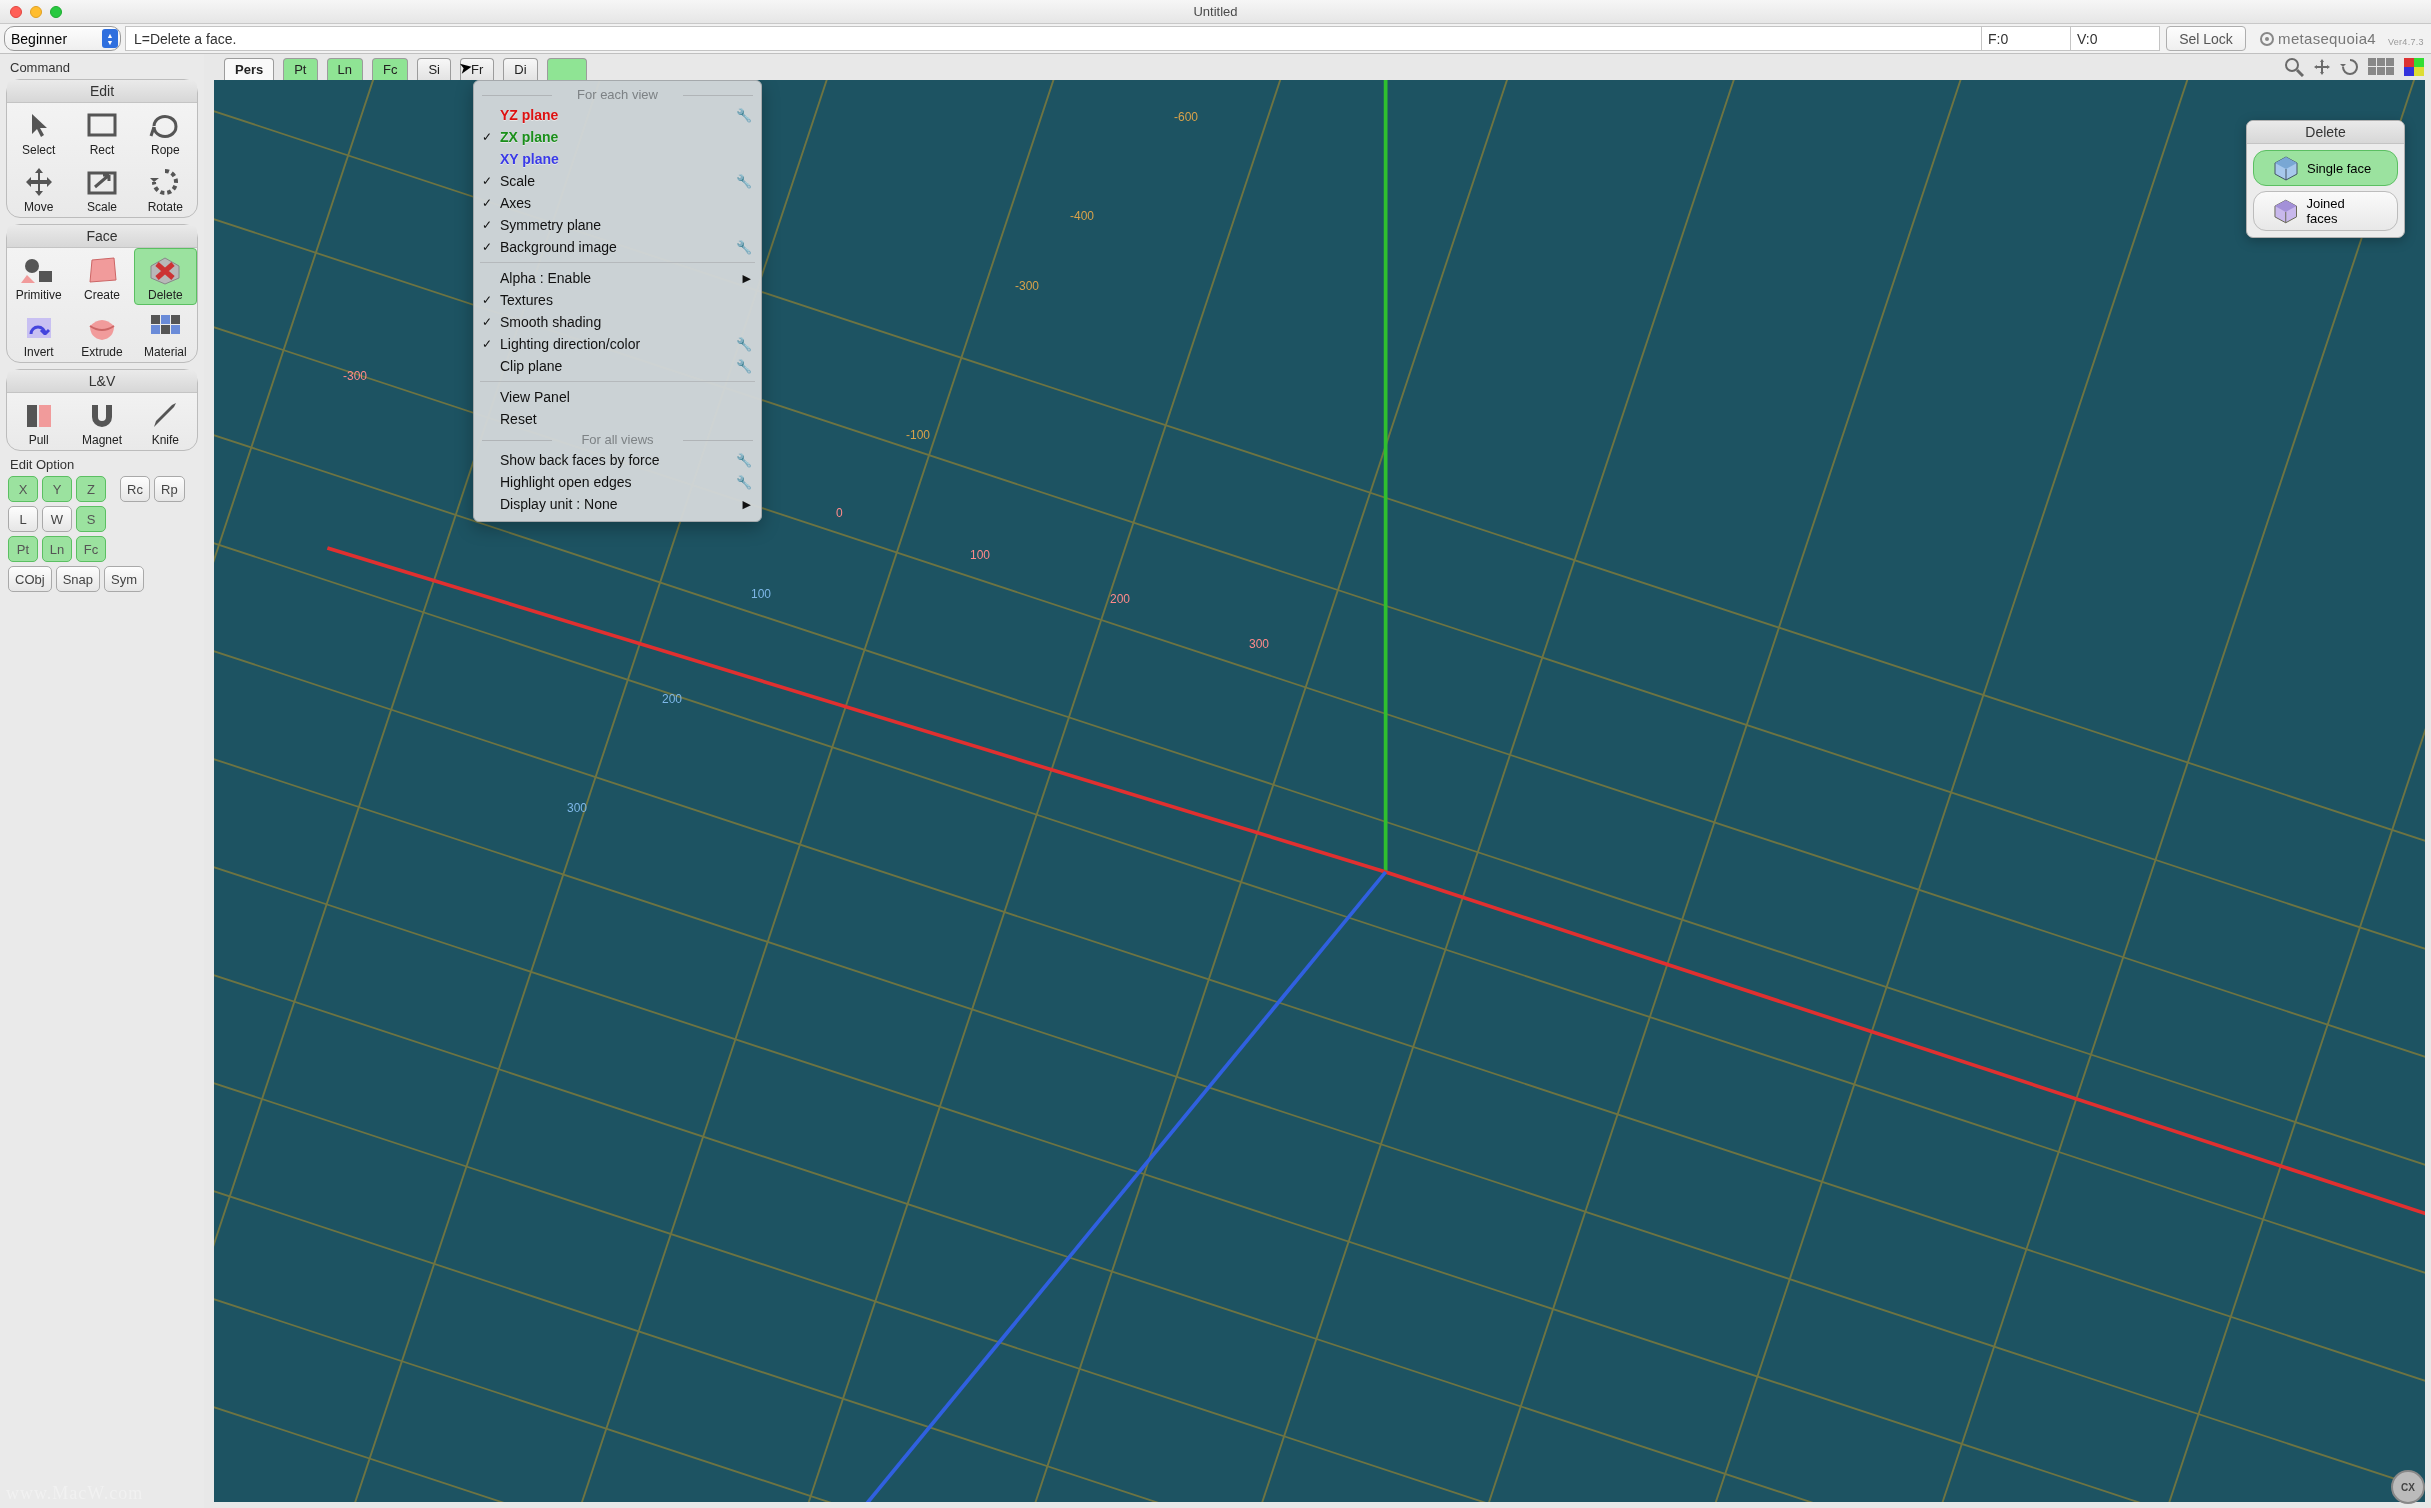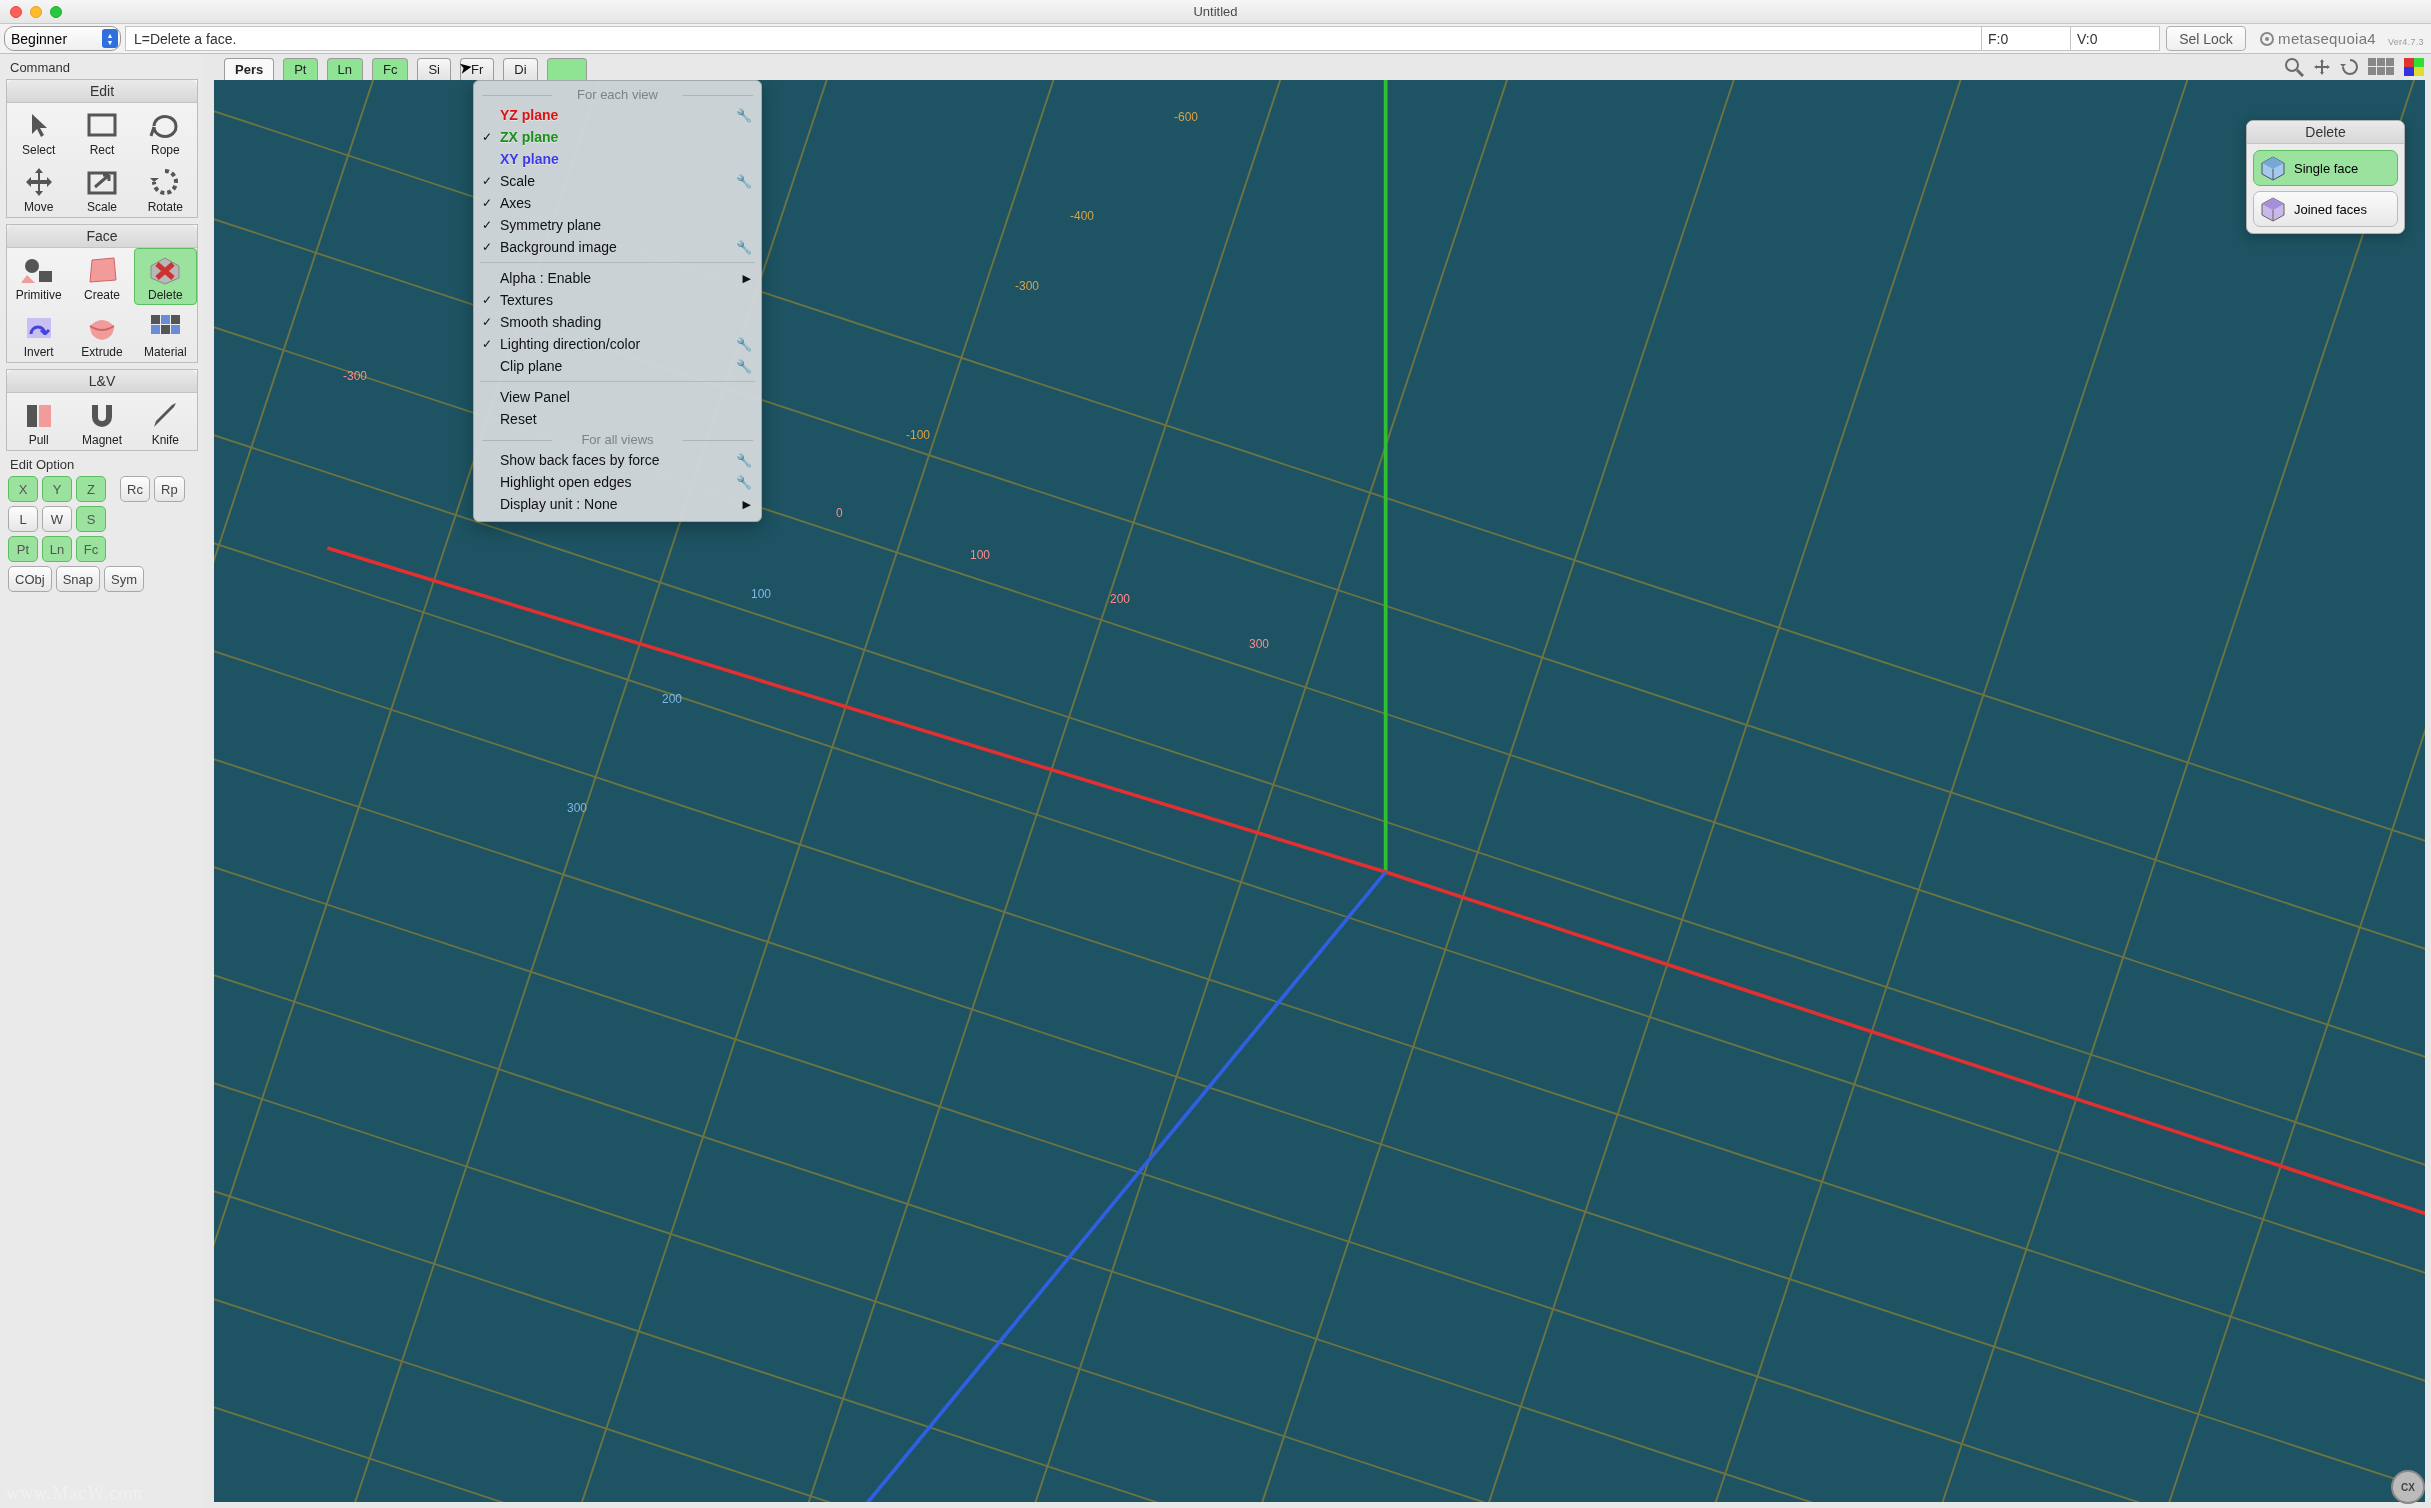--- a/index.html
+++ b/index.html
@@ -21,21 +21,21 @@
 .hint { flex:1; background:#fff; border:1px solid #c4c4c4; margin:2px 0; display:flex; align-items:center; padding:0 8px; color:#333; }
 .readout { width:90px; background:#fff; border:1px solid #c4c4c4; margin:2px 0 2px -1px; display:flex; align-items:center; padding:0 6px; color:#333;}
 .sellock { width:80px; background:linear-gradient(#fdfdfd,#efefef); border:1px solid #aeaeae; border-radius:4px; margin:2px 6px; display:flex; align-items:center; justify-content:center; color:#555;}
 .brand { width:179px; display:flex; align-items:center; justify-content:center; font-size:15px; color:#777; font-weight:500; letter-spacing:0.3px;}
 .brand small{font-size:9px; color:#9a9a9a; margin-left:12px; margin-top:6px;}
 
 
 .main { position:absolute; top:54px; bottom:0; left:0; right:0; display:flex; }
 .sidebar { width:204px; background:#eaeaea; overflow-y:auto; padding:4px 6px 10px 6px; }
 .sidebar h4 { font-size:13px; font-weight:400; color:#333; margin:2px 2px 4px 4px; }
-.panel { background:linear-gradient(#f5f5f5,#e9e9e9); border:1px solid #bcbcbc; border-radius:0; margin-bottom:6px; }
+.panel { background:linear-gradient(#f5f5f5,#e9e9e9); border:1px solid #bcbcbc; border-radius:14px; margin-bottom:6px; }
 .panel-head { text-align:center; font-size:14px; color:#333; padding:3px 0; background:linear-gradient(#eaeaea,#d7d7d7); border-bottom:1px solid #c4c4c4; border-radius:6px 6px 0 0;}
 .grid3 { display:grid; grid-template-columns:repeat(3,1fr); }
 .tool { display:flex; flex-direction:column; align-items:center; justify-content:center; padding:3px 0 2px 0; border:1px solid transparent; border-radius:4px; cursor:pointer;}
 .tool .ico { width:44px; height:36px; display:flex; align-items:center; justify-content:center; }
 .tool span { font-size:12px; color:#222; }
 .tool.active { background:#9be29f; border:1px solid #5bbf62; }
 .optrow { display:flex; gap:4px; margin:4px 2px; }
 .optbtn { min-width:30px; height:26px; background:linear-gradient(#fdfdfd,#e6e6e6); border:1px solid #a9a9a9; border-radius:5px; display:flex; align-items:center; justify-content:center; font-size:13px; color:#444; cursor:pointer; padding:0 6px;}
 .optbtn.on { background:#9be29f; border-color:#5bbf62; color:#555;}
 
@@ -46,21 +46,21 @@
 .vtab.bold{font-weight:700; background:#f9f9f9;}
 .vtab.green{ background:#8fe494; }
 .righticons { position:absolute; right:6px; top:2px; display:flex; gap:6px; align-items:center; }
 .ricon { width:22px; height:22px; color:#6a6a6a; display:flex; align-items:center; justify-content:center; }
 .canvas { position:absolute; top:26px; left:10px; right:6px; bottom:6px; background:#1d5362; overflow:hidden; }
 
 
 .floatpanel { position:absolute; right:20px; top:40px; width:159px; background:#ececec; border:1px solid #b0b0b0; border-radius:7px; box-shadow:0 3px 12px rgba(0,0,0,.25); }
 .floatpanel .panel-head{ border-radius:7px 7px 0 0; }
 .fp-body { padding:6px; display:flex; flex-direction:column; gap:5px;}
-.fp-item { display:flex; align-items:center; gap:8px; padding:4px 6px; border:1px solid #bcbcbc; border-radius:7px; background:linear-gradient(#fafafa,#e8e8e8); font-size:13px; cursor:pointer;}
+.fp-item { display:flex; align-items:center; gap:8px; padding:4px 19px; border:1px solid #bcbcbc; border-radius:13px; background:linear-gradient(#fafafa,#e8e8e8); font-size:13px; cursor:pointer;}
 .fp-item.on{ background:#9be29f; border-color:#5bbf62; }
 .cubeico{ width:26px; height:26px; }
 
 
 .ctxmenu { position:absolute; left:259px; top:0px; width:289px; background:rgba(210,215,218,.96); border:1px solid #a5a9ac; border-radius:6px; box-shadow:0 6px 18px rgba(0,0,0,.28); padding:4px 0 6px 0; font-size:14px; color:#111; }
 .ctxhdr { text-align:center; color:#7d8285; font-size:13px; padding:2px 0; position:relative;}
 .ctxhdr::before,.ctxhdr::after{content:"";position:absolute;top:50%;width:70px;height:1px;background:#b0b4b7;}
 .ctxhdr::before{left:8px}.ctxhdr::after{right:8px}
 .mi { display:flex; align-items:center; height:22px; padding:0 10px 0 26px; cursor:pointer; position:relative;}
 .mi .chk{position:absolute;left:8px;font-size:12px;color:#111;}

